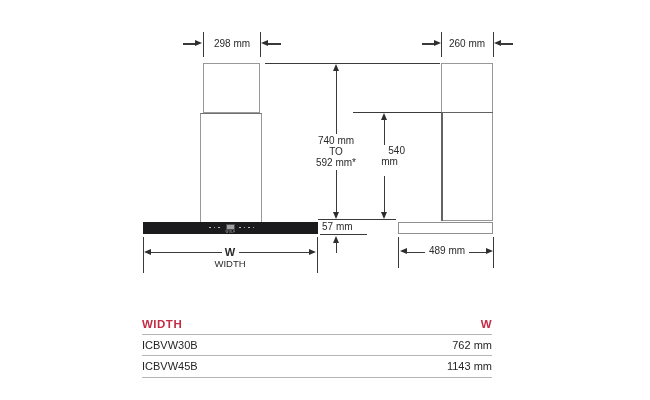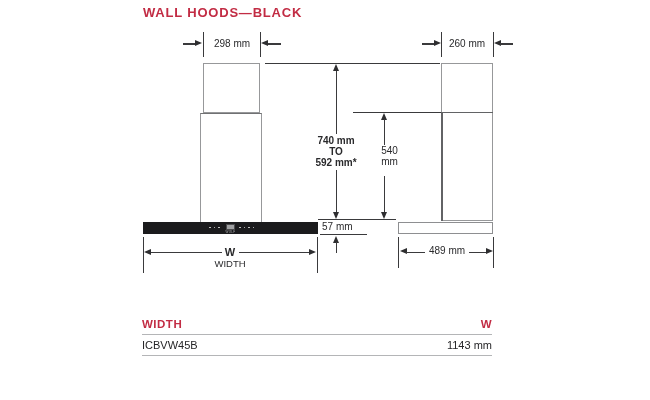--- a/index.html
+++ b/index.html
@@ -41,21 +41,20 @@
     display:flex;justify-content:space-between;align-items:center;
     height:21.3px;box-sizing:border-box;border-bottom:1px solid #b4b5b7;
     font-size:11px;
   }
 </style>
 </head>
 <body>
 
 <div class="page">
 
-  <h1 class="title">WALL HOODS—BLACK</h1>
 
   <div>
 
     <div class="vline" style="left:202.5px;top:32px;height:25px;"></div>
     <div class="vline" style="left:260px;top:32px;height:25px;"></div>
     <div class="hline" style="left:183px;top:43.4px;width:13px;"></div>
     <div class="tri tri-right" style="left:195px;top:40px;"></div>
     <div class="tri tri-left" style="left:261px;top:40px;"></div>
     <div class="hline" style="left:267.5px;top:43.4px;width:13px;"></div>
     <div class="dimlabel" style="left:204px;top:37.5px;width:56px;">298 mm</div>
@@ -87,32 +86,32 @@
     <div class="vline" style="left:441px;top:112px;height:108.5px;width:1.5px;background:#626365;"></div>
     <div class="grayrect" style="left:398px;top:221.5px;width:95px;height:12.5px;border-color:#8e8f91;"></div>
 
     <div class="hline" style="left:265px;top:63px;width:175px;"></div>
     <div class="hline" style="left:353px;top:111.7px;width:88px;"></div>
     <div class="hline" style="left:317.5px;top:219px;width:78.5px;"></div>
     <div class="hline" style="left:320px;top:234.2px;width:47px;"></div>
 
     <div class="tri tri-up" style="left:333px;top:64.2px;"></div>
     <div class="vline" style="left:336px;top:70.5px;height:63px;"></div>
-    <div class="dimlabel" style="left:307px;top:134.5px;width:58px;line-height:11.3px;font-weight:bold;">
+    <div class="dimlabel" style="left:307px;top:134.5px;width:58px;line-height:11.3px;">
       <span style="display:block;">740 mm</span>
       <span style="display:block;">TO</span>
       <span style="display:block;">592 mm*</span>
     </div>
     <div class="vline" style="left:336px;top:169.5px;height:42.5px;"></div>
     <div class="tri tri-down" style="left:333px;top:212px;"></div>
 
     <div class="tri tri-up" style="left:380.5px;top:113px;"></div>
     <div class="vline" style="left:383.8px;top:119.3px;height:25.5px;"></div>
     <div class="dimlabel" style="left:374px;top:145px;width:31px;line-height:11.3px;">
-      <span style="display:block;">540</span>
+      <span style="display:block;text-align:right;">540</span>
       <span style="display:block;">mm</span>
     </div>
     <div class="vline" style="left:383.8px;top:176px;height:36px;"></div>
     <div class="tri tri-down" style="left:380.5px;top:212px;"></div>
 
     <div class="dimlabel" style="left:322px;top:220.8px;width:36px;text-align:left;">57 mm</div>
     <div class="tri tri-up" style="left:333px;top:235.6px;"></div>
     <div class="vline" style="left:336px;top:241.8px;height:11px;"></div>
 
     <div class="vline" style="left:143px;top:237px;height:36px;"></div>
@@ -134,18 +133,22 @@
 
   </div>
 
 
   <div class="spec-table">
     <div class="thead">
       <span>WIDTH</span>
       <span>W</span>
     </div>
     <div class="trow">
+      <span>ICBVW30B</span>
+      <span>762 mm</span>
+    </div>
+    <div class="trow">
       <span>ICBVW45B</span>
       <span>1143 mm</span>
     </div>
   </div>
 
 </div>
 
 </body></html>

